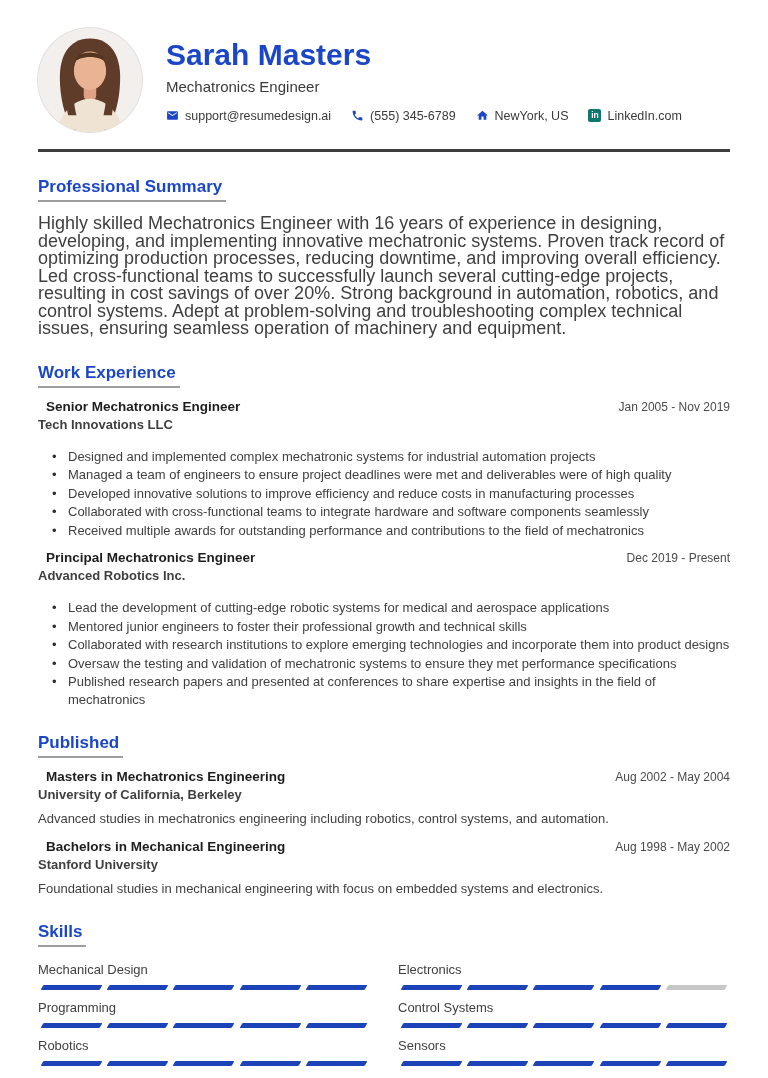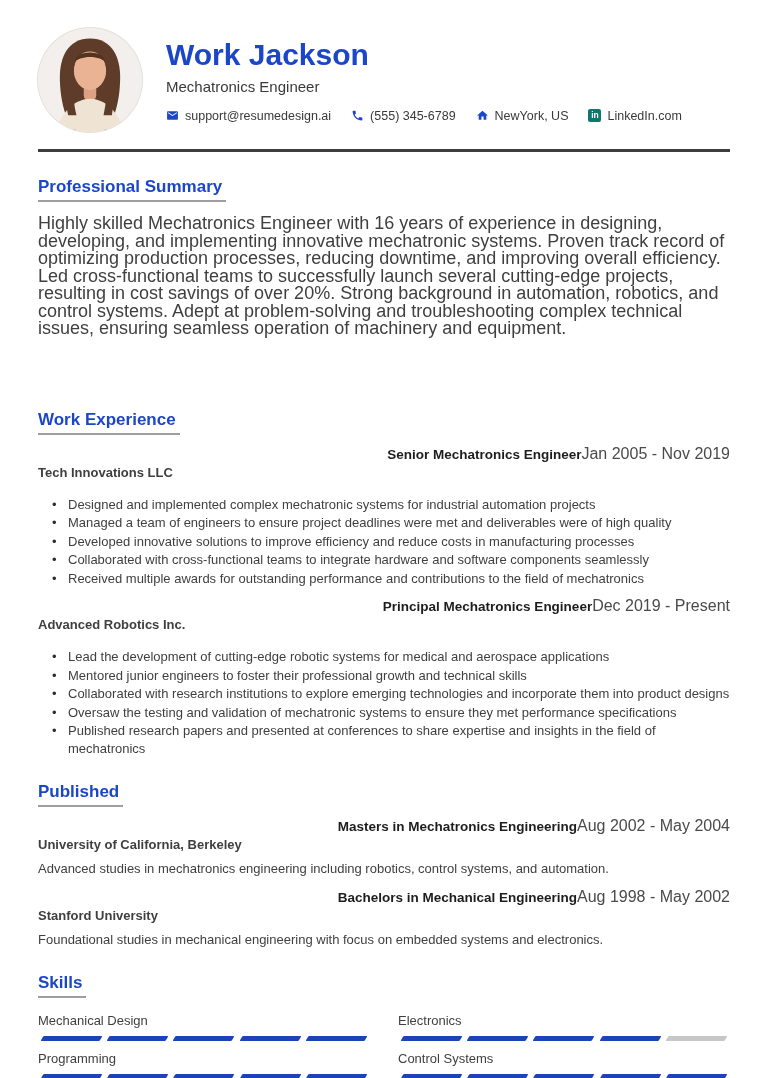--- a/index.html
+++ b/index.html
@@ -37,23 +37,23 @@
   section { margin-top:25px; }
   h2.sec-heading {
     display:inline-block; font-size:17px; font-weight:bold;
     padding-bottom:3px; padding-right:4px;
     border-bottom:2px solid #9e9e9e;
   }
   .sec-body { margin-top:13px; font-size:18px; line-height:17.5px; }
 
   
   .entry { margin-top:10px; }
-  .entry-row { display:flex; justify-content:flex-end; align-items:baseline; }
+  .entry-row { display:flex; justify-content:space-between; align-items:baseline;margin-left:8px; }
   .entry-title { font-size:13.5px; font-weight:bold; color:#1d1d1d; line-height:18px; }
-  .entry-dates { font-size:16px; color:#4a4a4a; white-space:nowrap; }
+  .entry-dates { font-size:12px; color:#4a4a4a; white-space:nowrap; }
   .entry-sub { font-size:13px; color:#3f3f3f; line-height:18px;font-weight:bold; }
   .entry-desc { font-size:13px; line-height:17.5px; margin-top:6px; }
 
   ul.bullets { list-style:none; margin-top:14px; }
   ul.bullets li {
     position:relative; padding-left:30px;
     font-size:13px; line-height:17.5px; margin-bottom:1px;
   }
   ul.bullets li::before {
     content:"•"; position:absolute; left:14px; top:0;
@@ -83,21 +83,21 @@
         <path d="M50 10 C29 10 21 28 21 47 C21 70 27 90 35 98 L65 98 C73 90 79 70 79 47 C79 28 71 10 50 10 Z" fill="#5f3c2a"></path>
         <rect x="44" y="54" width="12" height="16" rx="5" fill="#dfa183"></rect>
         <ellipse cx="50" cy="41" rx="15.5" ry="18.5" fill="#eab494"></ellipse>
         <path d="M34 34 C35 20 65 20 66 34 C60 26 40 26 34 34 Z" fill="#54331f"></path>
         <path d="M18 100 C22 79 37 68 50 68 C63 68 78 79 82 100 Z" fill="#efe4d4"></path>
         <path d="M31 26 C24 38 25 62 29 84 L37 84 C32 62 32 38 38 26 Z" fill="#5f3c2a"></path>
         <path d="M69 26 C76 38 75 62 71 84 L63 84 C68 62 68 38 62 26 Z" fill="#5f3c2a"></path>
       </svg>
     </div>
     <div class="header-text">
-      <div class="person-name" style="color: rgb(27, 70, 200);">Work Jackson</div>
+      <div class="person-name" style="color: rgb(27, 70, 200);">Sarah Masters</div>
       <div class="person-title">Mechatronics Engineer</div>
       <div class="contact-row">
         <span class="contact-item">
           <svg viewBox="0 0 24 24" class="accent-fill" style="fill: rgb(27, 70, 200);">
               <path d="M20 4H4c-1.1 0-2 .9-2 2v12c0 1.1.9 2 2 2h16c1.1 0 2-.9 2-2V6c0-1.1-.9-2-2-2zm0 4l-8 5-8-5V6l8 5 8-5v2z"></path>
             </svg>
           <span>support@resumedesign.ai</span>
         </span>
         <span class="contact-item">
           <svg viewBox="0 0 24 24" class="accent-fill" style="fill: rgb(27, 70, 200);">
@@ -120,21 +120,21 @@
   </div>
 
   <hr class="divider" style="background: rgb(61, 61, 61);">
 
   <section>
     <h2 class="sec-heading accent-text" style="color: rgb(27, 70, 200); border-bottom-color: rgb(158, 158, 158);">Professional Summary</h2>
     <p class="sec-body">Highly skilled Mechatronics Engineer with 16 years of experience in designing, developing, and implementing innovative mechatronic systems. Proven track record of optimizing production processes, reducing downtime, and improving overall efficiency. Led cross-functional teams to successfully launch several cutting-edge projects, resulting in cost savings of over 20%. Strong background in automation, robotics, and control systems. Adept at problem-solving and troubleshooting complex technical issues, ensuring seamless operation of machinery and equipment.</p>
   </section>
 
   <section>
-    <h2 class="sec-heading accent-text" style="color: rgb(27, 70, 200); border-bottom-color: rgb(158, 158, 158); margin-top: 47px;">Work Experience</h2>
+    <h2 class="sec-heading accent-text" style="color: rgb(27, 70, 200); border-bottom-color: rgb(158, 158, 158);">Work Experience</h2>
     <div id="jobs">
   <div class="entry">
     <div class="entry-row">
       <span class="entry-title">Senior Mechatronics Engineer</span>
       <span class="entry-dates">Jan 2005 - Nov 2019</span>
     </div>
     <div class="entry-sub">Tech Innovations LLC</div>
     <ul class="bullets">
             <li>Designed and implemented complex mechatronic systems for industrial automation projects</li>
             <li>Managed a team of engineers to ensure project deadlines were met and deliverables were of high quality</li>

